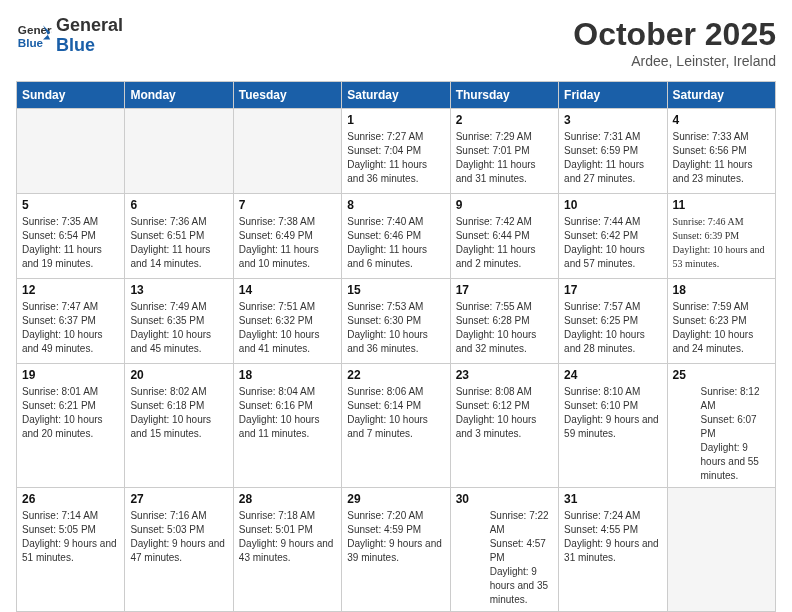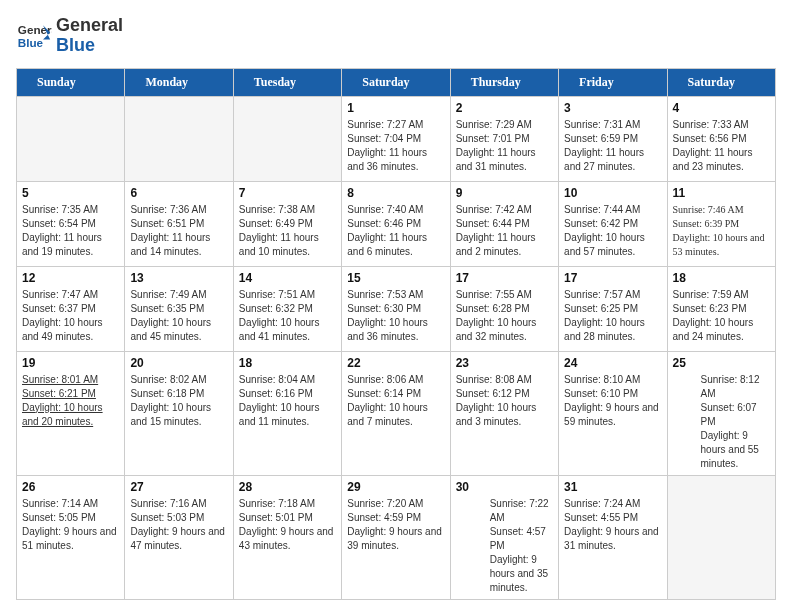--- a/index.html
+++ b/index.html
@@ -47,25 +47,24 @@
       color: #555;
     }
     .calendar {
       width: 100%;
       border-collapse: collapse;
       font-size: 11px;
     }
     .calendar th {
       background: #1a5fa8;
       color: #fff;
-      padding: 6px 20px;
+      padding: 6px 5px;
       text-align: left;
       font-size: 12px;
       border: 1px solid #ccc;
-      font-family: Liberation Serif, serif;
     }
     .calendar td {
       border: 1px solid #ccc;
       vertical-align: top;
       padding: 4px 5px;
       width: calc(100% / 7);
       height: 85px;
       background: #fff;
     }
     .calendar td.empty {
@@ -93,20 +92,24 @@
       <text x="2" y="32" font-size="13" font-weight="bold" fill="#1a5fa8" font-family="Arial">Blue</text>
       <polygon points="30,8 38,16 30,24 38,24" fill="#1a5fa8"></polygon>
     </svg>
     <div>
       <div class="logo-text">
         <div>General</div>
         <div><span>Blue</span></div>
       </div>
     </div>
   </div>
+  <div class="title-block">
+    <div class="month-title">October 2025</div>
+    <div class="subtitle">Ardee, Leinster, Ireland</div>
+  </div>
 </div>
 
 <table class="calendar">
   <thead>
     <tr>
     <th>Sunday</th>
         <th>Monday</th>
         <th>Tuesday</th>
         <th>Saturday</th>
         <th>Thursday</th>
@@ -228,21 +231,21 @@
         <td>
           <div class="day-number">18</div>
           <div class="day-info" style="white-space: pre-line;">Sunrise: 7:59 AM
 Sunset: 6:23 PM
 Daylight: 10 hours and 24 minutes.</div>
         </td>
       </tr>
       <tr>
         <td>
           <div class="day-number">19</div>
-          <div class="day-info" style="white-space: pre-line; text-decoration: underline;">Sunrise: 8:01 AM
+          <div class="day-info" style="white-space: pre-line;">Sunrise: 8:01 AM
 Sunset: 6:21 PM
 Daylight: 10 hours and 20 minutes.</div>
         </td>
         <td>
           <div class="day-number">20</div>
           <div class="day-info" style="white-space: pre-line;">Sunrise: 8:02 AM
 Sunset: 6:18 PM
 Daylight: 10 hours and 15 minutes.</div>
         </td>
         <td>

